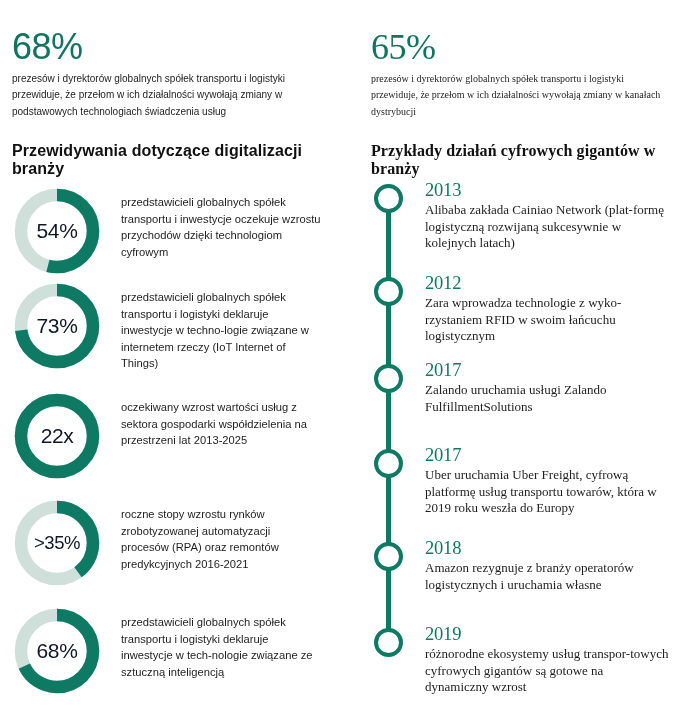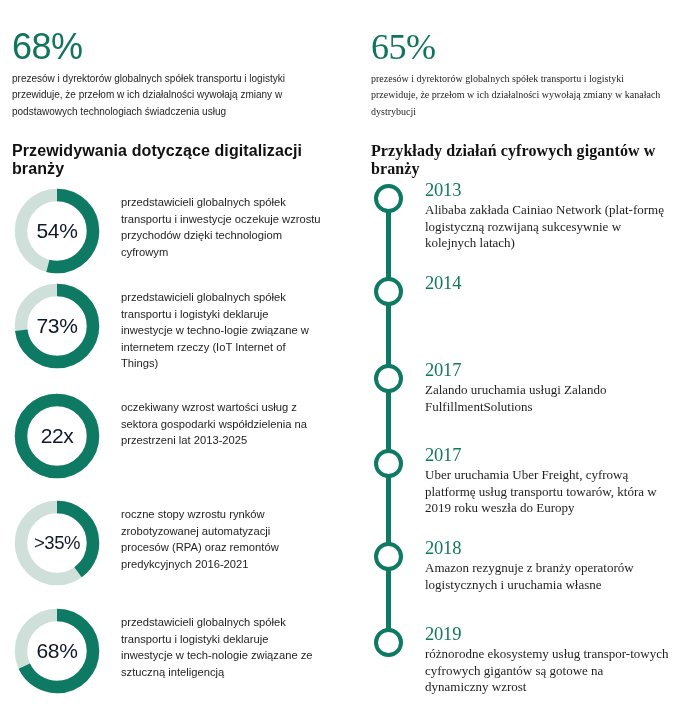--- a/index.html
+++ b/index.html
@@ -222,21 +222,22 @@
     <div class="timeline">
       <div class="tl-spine"></div>
       <div id="timeline-items">
           <div class="tl-item i0">
             <div class="tl-marker"></div>
             <div class="tl-year">2013</div>
             <div class="tl-desc">Alibaba zakłada Cainiao Network (plat-formę logistyczną rozwijaną sukcesywnie w kolejnych latach)</div>
           </div>
           <div class="tl-item i1">
             <div class="tl-marker"></div>
-            <div class="tl-year">2014</div>
+            <div class="tl-year">2012</div>
+            <div class="tl-desc">Zara wprowadza technologie z wyko-rzystaniem RFID w swoim łańcuchu logistycznym</div>
           </div>
           <div class="tl-item i2">
             <div class="tl-marker"></div>
             <div class="tl-year">2017</div>
             <div class="tl-desc">Zalando uruchamia usługi Zalando FulfillmentSolutions</div>
           </div>
           <div class="tl-item i3">
             <div class="tl-marker"></div>
             <div class="tl-year">2017</div>
             <div class="tl-desc">Uber uruchamia Uber Freight, cyfrową platformę usług transportu towarów, która w 2019 roku weszła do Europy</div>

